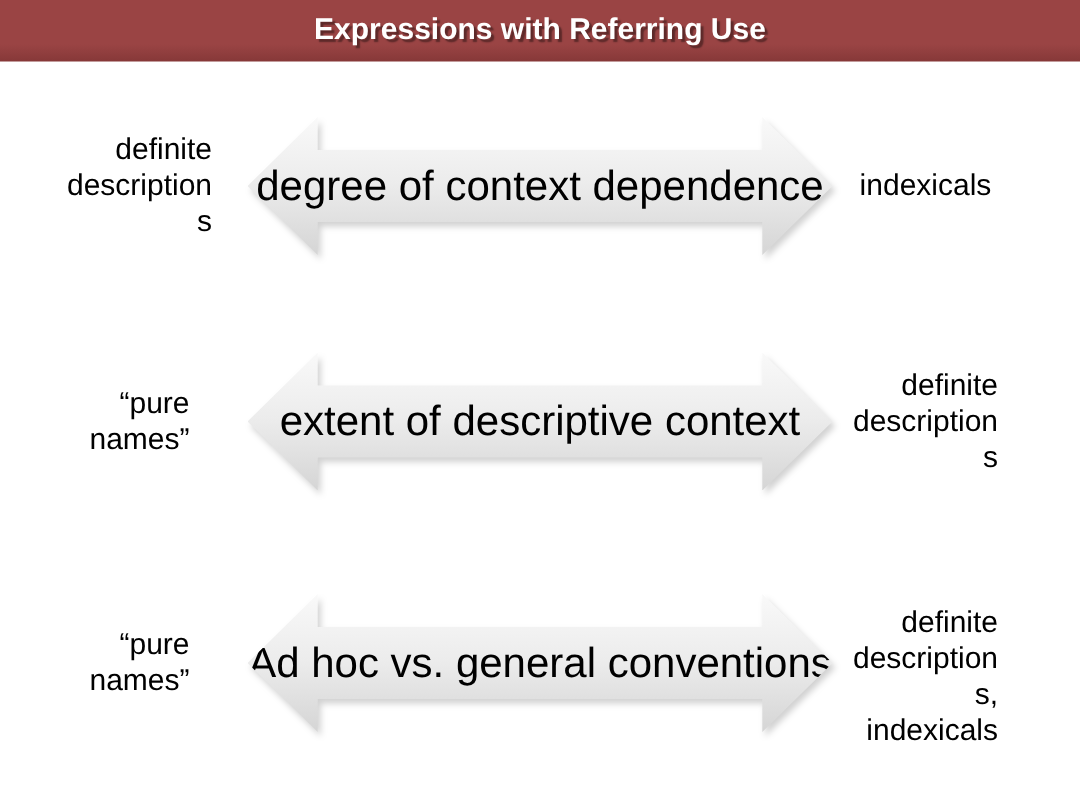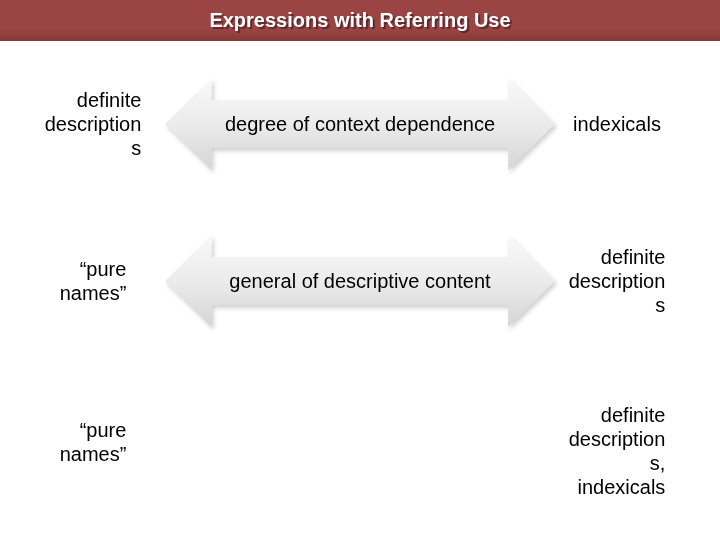--- a/index.html
+++ b/index.html
@@ -88,21 +88,21 @@
       0% 50%, 12% 0%, 12% 24%,
       88% 24%, 88% 0%, 100% 50%,
       88% 100%, 88% 76%,
       12% 76%, 12% 100%
     );
     display: flex;
     align-items: center;
     justify-content: center;
   }
   .arrow-text {
-    font-size: 20px;
+    font-size: 28px;
     white-space: nowrap;
     color: var(--label-text, #000);
   }
 </style>
 </head>
 <body>
 
 <div class="slide">
 
   <header class="titlebar">
@@ -119,30 +119,35 @@
       </div>
     </div>
     <div class="label right">indexicals</div>
   </section>
 
   <section class="row row-2">
     <div class="label left">“pure
 names”</div>
     <div class="arrow-wrap">
       <div class="arrow-shape">
-        <span class="arrow-text">general of descriptive content</span>
+        <span class="arrow-text">extent of descriptive context</span>
       </div>
     </div>
     <div class="label right">definite
 description
 s</div>
   </section>
 
   <section class="row row-3">
     <div class="label left">“pure
 names”</div>
+    <div class="arrow-wrap">
+      <div class="arrow-shape">
+        <span class="arrow-text">Ad hoc vs. general conventions</span>
+      </div>
+    </div>
     <div class="label right nudge-down">definite
 description
 s,
 indexicals</div>
   </section>
 
 </div>
 
 </body></html>

